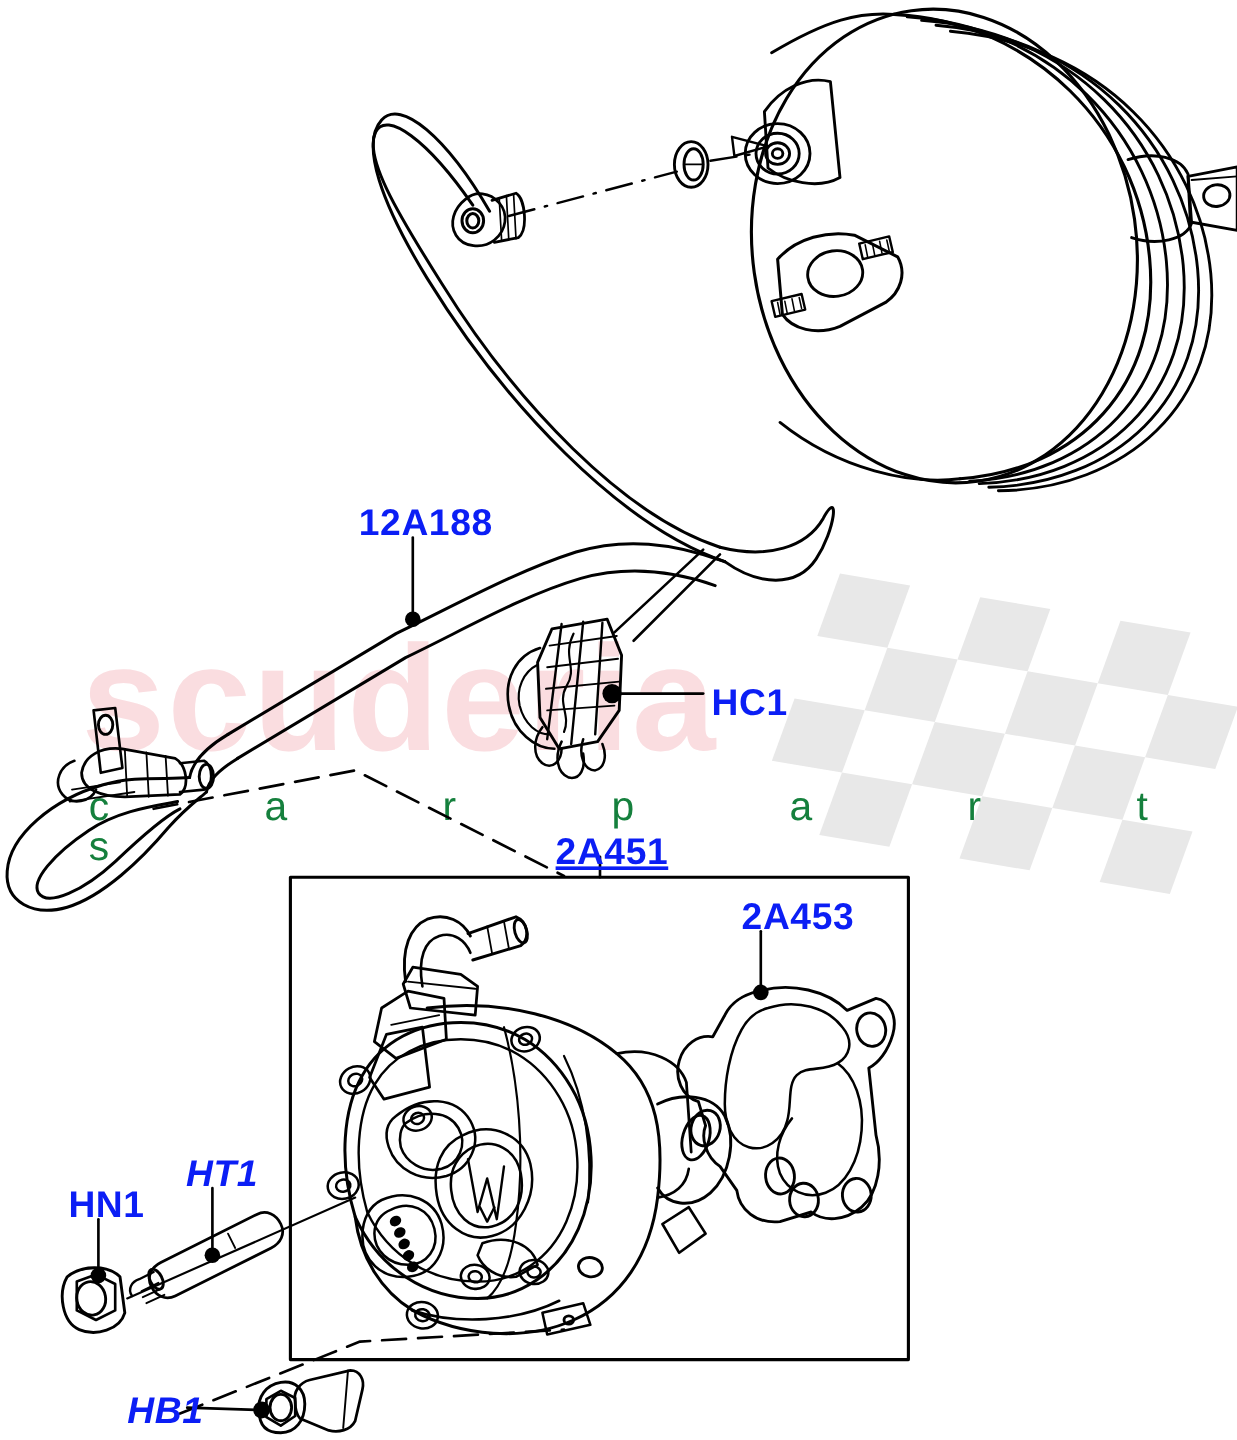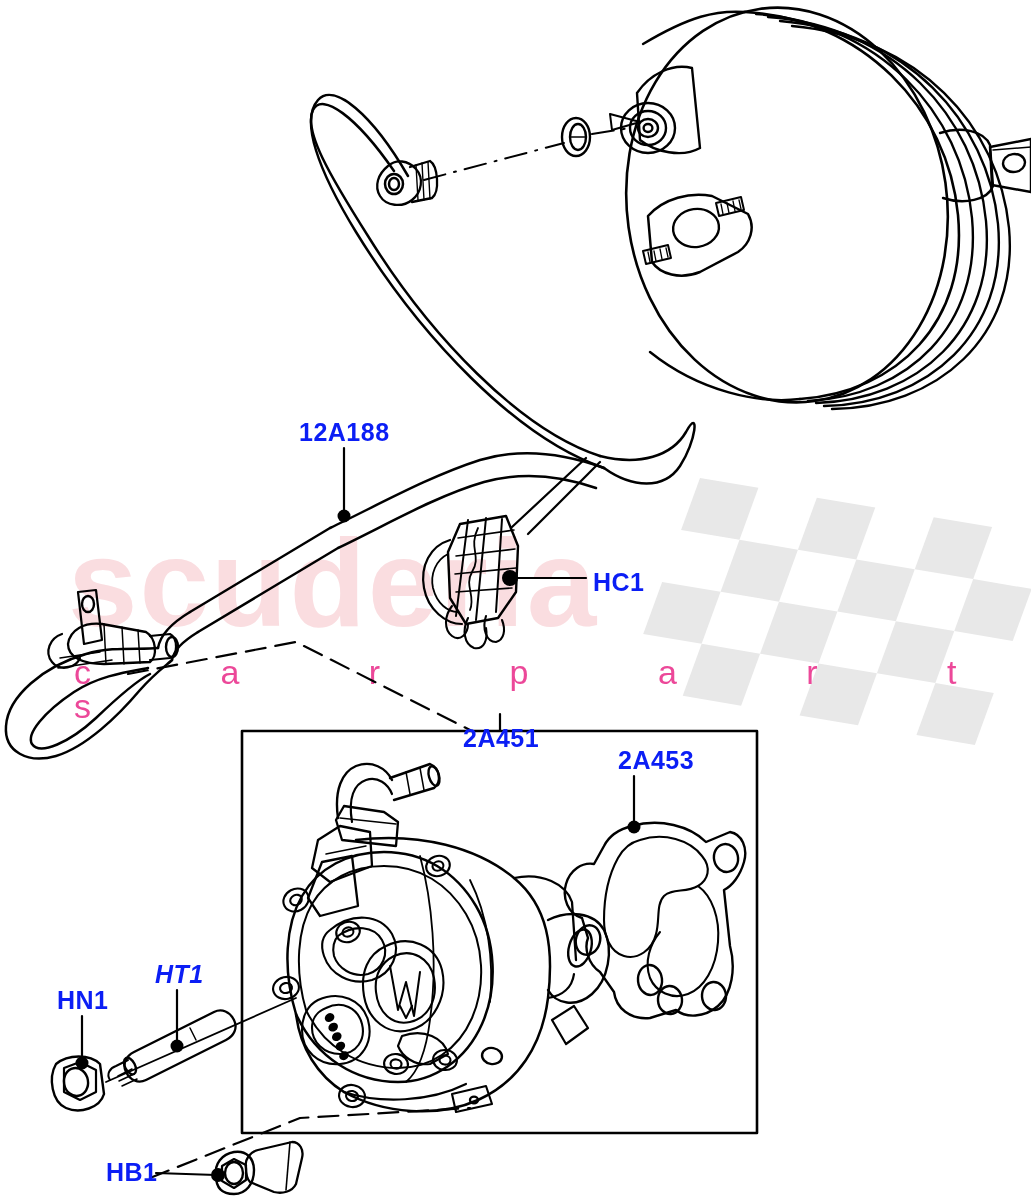--- a/index.html
+++ b/index.html
@@ -24,30 +24,30 @@
     color:#fadde0;
     letter-spacing:2px;
     line-height:1;
     user-select:none;
     pointer-events:none;
   }
   .wm-carparts{
     position:absolute;
     left:74px; top:655px;
     font-size:34px;
-    color:#ec4899;
+    color:#15803d;
     letter-spacing:60px;
     line-height:1;
     user-select:none;
     pointer-events:none;
   }
   .lbl{
     position:absolute;
     color:#0b1ef5;
-    font-size:25px;
+    font-size:31px;
     font-weight:bold;
     letter-spacing:0.5px;
     white-space:nowrap;
     line-height:1;
   }
 </style>
 </head>
 <body>
 
 <div id="stage">
@@ -396,19 +396,19 @@
       <path d="M177 990 L 177 1044"></path>
       <circle cx="177" cy="1046" r="6.5" fill="#000" stroke="none"></circle>
 
       <path d="M82 1016 L 82 1062"></path>
       <circle cx="82" cy="1063" r="6.5" fill="#000" stroke="none"></circle>
     </g>
   </svg>
 
   <div class="lbl" style="left:299px;  top:420px;">12A188</div>
   <div class="lbl" style="left:593px;  top:570px;">HC1</div>
-  <div class="lbl" style="left:463px;  top:726px;">2A451</div>
+  <div class="lbl" style="left:463px;  top:694px;text-decoration:underline;">2A451</div>
   <div class="lbl" style="left:618px;  top:748px;">2A453</div>
   <div class="lbl" style="left:155px;  top:962px;font-style:italic;">HT1</div>
   <div class="lbl" style="left:57px;   top:988px;text-align:center;">HN1</div>
-  <div class="lbl" style="left:106px;  top:1160px;">HB1</div>
+  <div class="lbl" style="left:106px;  top:1160px;font-style:italic;">HB1</div>
 
 </div>
 
 </body></html>

